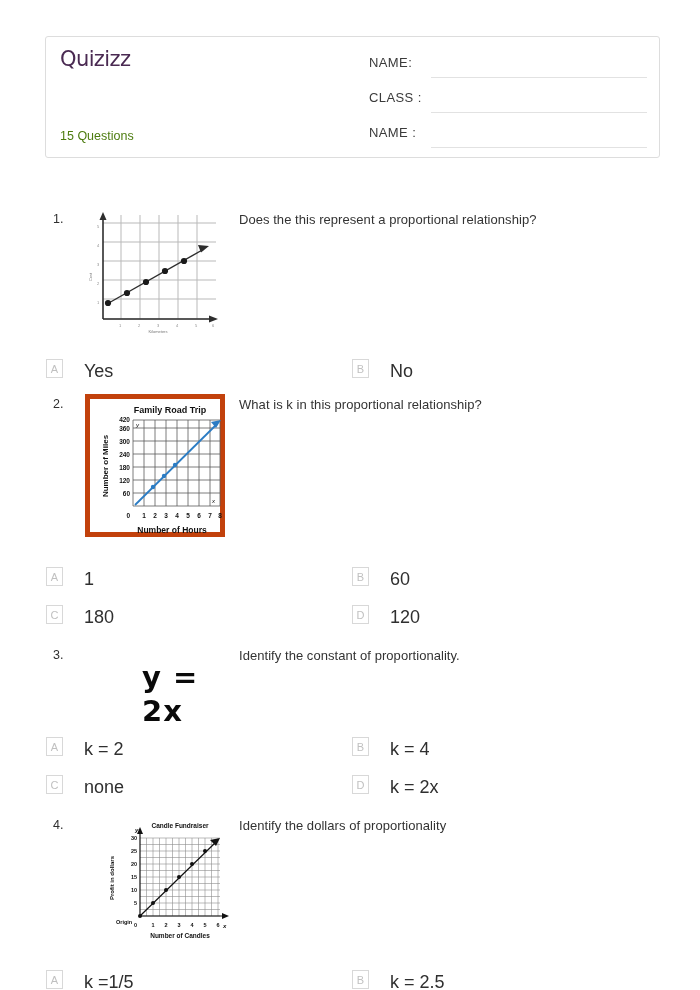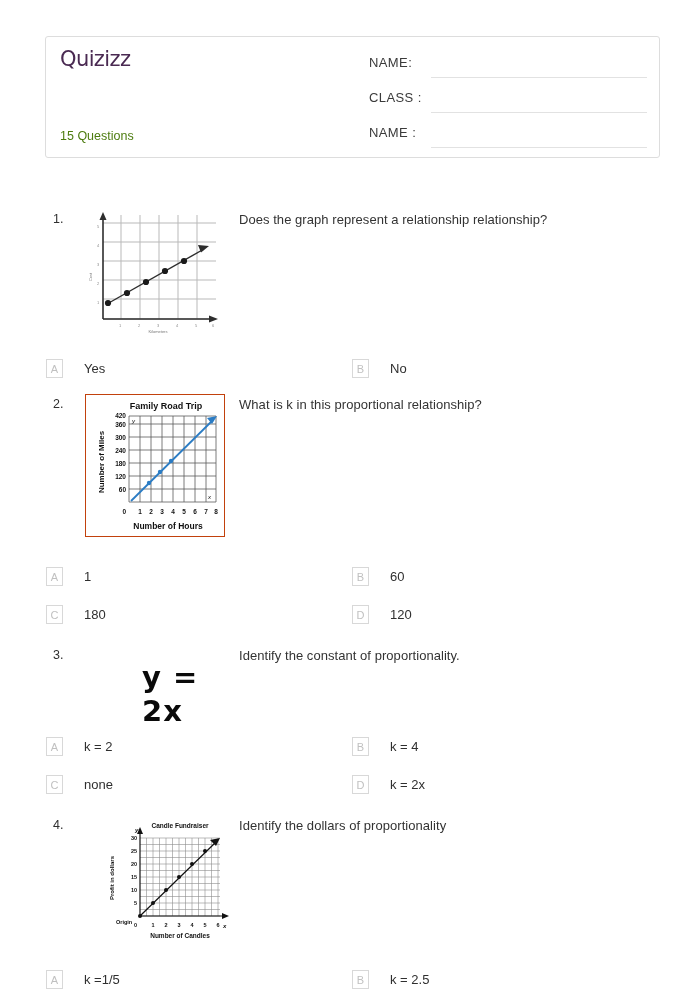--- a/index.html
+++ b/index.html
@@ -67,25 +67,25 @@
   .ans-letter {
     position:absolute; left:0; top:0;
     width:17px; height:19px;
     border:1px solid #d8d8d8;
     color:#c0c0c0; font-size:11px;
     text-align:center; line-height:18px;
     background:#fff;
   }
   .ans-label {
     position:absolute; left:38px; top:2px;
-    font-size:13px; color:#2f2f2f; white-space:nowrap;
+    font-size:18px; color:#2f2f2f; white-space:nowrap;
   }
 
   
-  .img-box { border:1px solid #c2410c; background:#fff; }
+  .img-box { border:5px solid #c2410c; background:#fff; }
   .plain-box { background:#fff; }
   svg { display:block; }
   .axtxt { font-family:"Liberation Sans", sans-serif; }
 
   .eq-img {
     font-family:"DejaVu Sans", sans-serif;
     font-weight:bold; color:#0a0a0a;
     font-size:29px; letter-spacing:1px;margin-left:37px;
   }
 </style>
@@ -111,21 +111,21 @@
       </div>
       <div class="field-row">
         <span class="field-label">NAME  :</span>
         <span class="field-line"></span>
       </div>
     </div>
   </div>
 
   <div class="q-block" style="top:212px;">
     <div class="q-num">1.</div>
-    <div class="q-text">Does the graph represent a relationship relationship?</div>
+    <div class="q-text">Does the this represent a proportional relationship?</div>
     <div class="q-media plain-box" style="left:88px; top:-5px; width:133px; height:128px;">
       <svg width="133" height="128" viewBox="0 0 133 128">
         <g stroke="#b9b9b9" stroke-width="1">
           <line x1="15" y1="112" x2="128" y2="112"></line>
           <line x1="15" y1="92" x2="128" y2="92"></line>
           <line x1="15" y1="73" x2="128" y2="73"></line>
           <line x1="15" y1="54" x2="128" y2="54"></line>
           <line x1="15" y1="35" x2="128" y2="35"></line>
           <line x1="15" y1="16" x2="128" y2="16"></line>
           <line x1="33" y1="8" x2="33" y2="112"></line>

